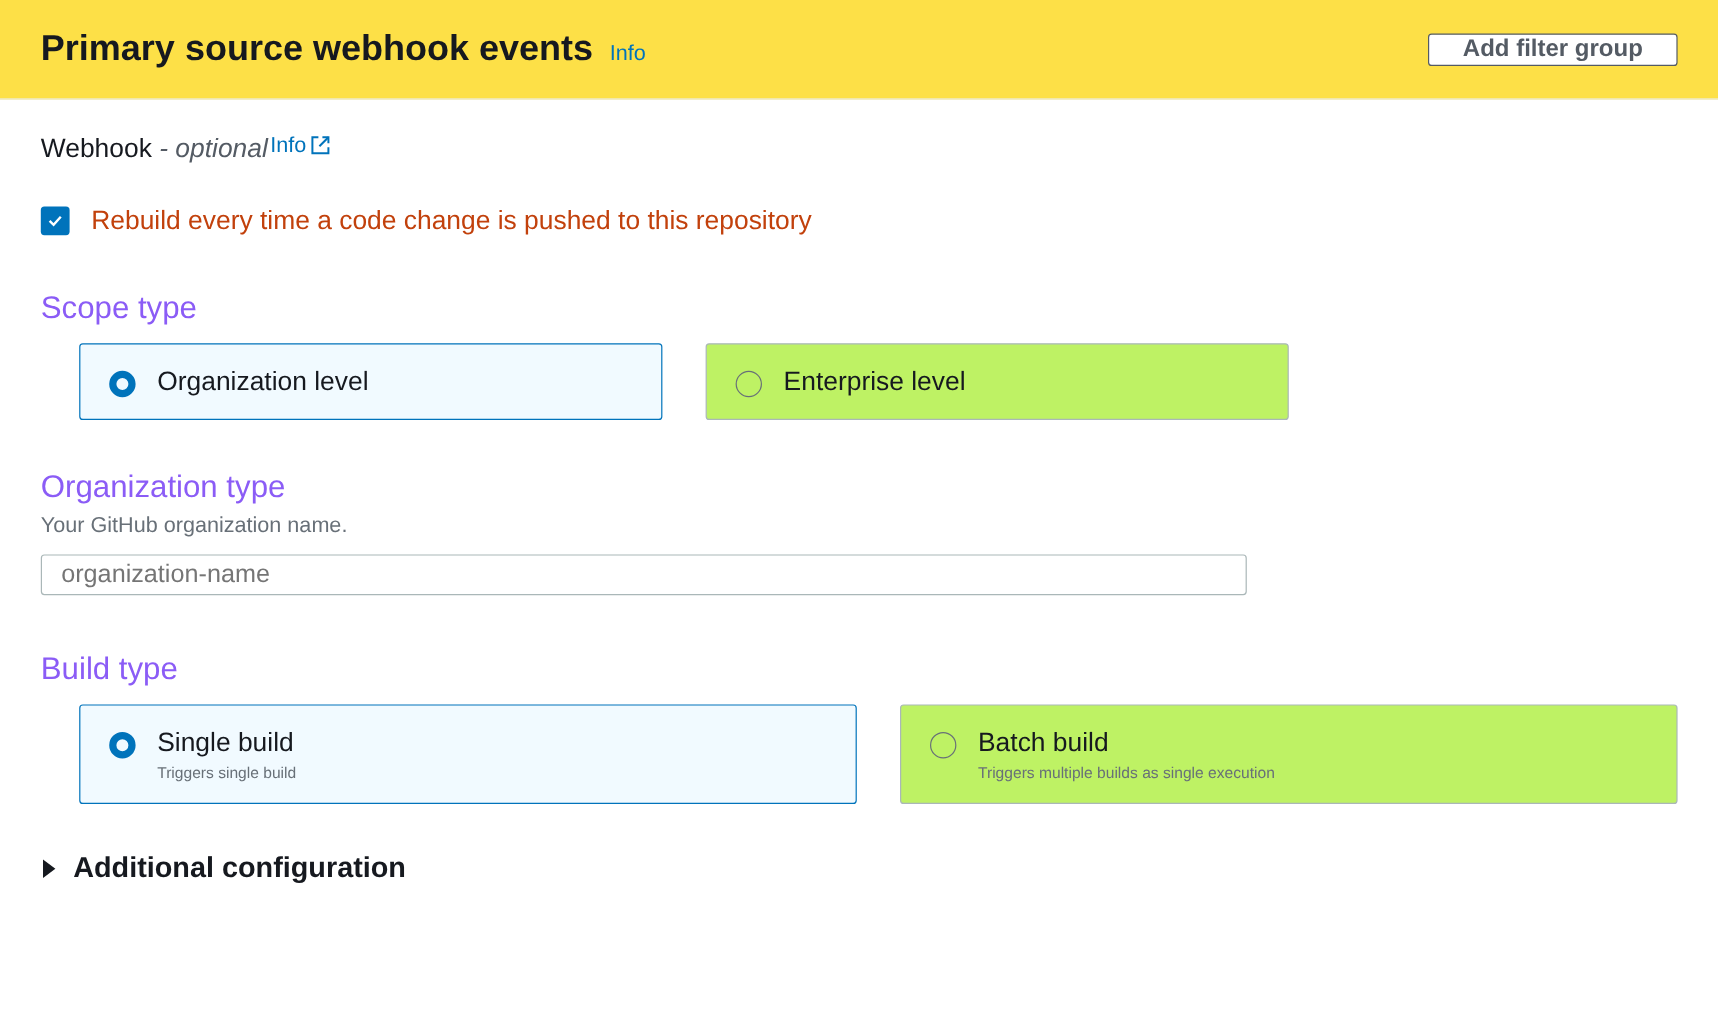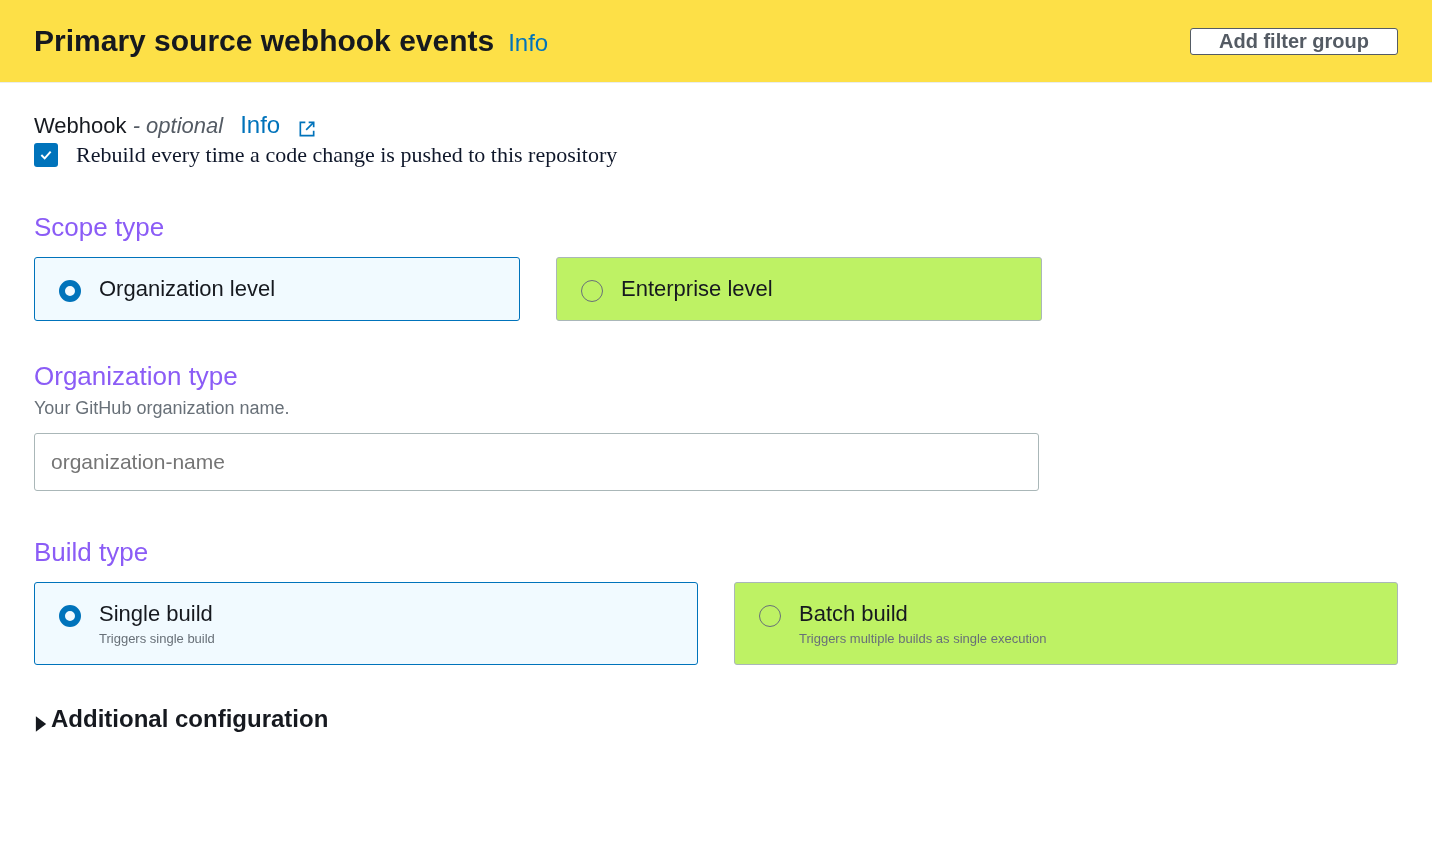--- a/index.html
+++ b/index.html
@@ -21,42 +21,42 @@
       align-items: baseline;
       gap: 14px;
     }
     .panel-title {
       font-size: 30px;
       font-weight: 700;
       color: #16191f;
     }
     .info-link {
       color: #0073bb;
-      font-size: 24px;
+      font-size: 18px;
       text-decoration: none;
       cursor: pointer;
     }
     .btn-outline {
       background: #ffffff;
       border: 1px solid #545b64;
       border-radius: 3px;
       padding: 1px 28px;
       font-size: 20px;
       font-weight: 700;
       color: #545b64;
       cursor: pointer;
     }
     .panel-body {
       padding: 28px 34px 40px;
     }
     .field-label-row {
       display: flex;
-      align-items: flex-end;
-      gap: 17px;
-      margin-bottom: 3px;
+      align-items: flex-start;
+      gap: 2px;
+      margin-bottom: 34px;
     }
     .field-label {
       font-size: 22px;
       color: #16191f;
     }
     .field-optional {
       font-style: italic;
       color: #545b64;
       font-size: 22px;
     }
@@ -86,22 +86,21 @@
     }
     .checkbox svg {
       width: 16px;
       height: 16px;
       stroke: #ffffff;
       fill: none;
       stroke-width: 3;
     }
     .checkbox-label {
       font-size: 22px;
-      color: #0f172a;
-      font-family: Liberation Serif, serif;
+      color: #c2410c;
     }
     .section-label {
       font-size: 26px;
       color: #8b5cf6;
       margin-bottom: 14px;
     }
     .section-desc {
       font-size: 18px;
       color: #687078;
       margin-top: -8px;
@@ -119,20 +118,21 @@
       display: flex;
       gap: 18px;
       align-items: flex-start;
       cursor: pointer;
       background: #bef264;
       min-width: 486px;
     }
     .radio-tile.selected {
       border-color: #0073bb;
       background: #f1faff;
+      margin-left: 32px;
     }
     .radio-tile.wide {
       flex: 1;
       min-width: 600px;
     }
     .radio-circle {
       width: 22px;
       height: 22px;
       border: 1.5px solid #687078;
       border-radius: 50%;
@@ -154,31 +154,31 @@
     .radio-title {
       font-size: 22px;
       color: #16191f;
     }
     .radio-sub {
       font-size: 13px;
       color: #687078;
     }
     .text-input {
       width: 1005px;
-      padding: 16px 16px;
+      padding: 4px 16px;
       font-size: 21px;
       border: 1px solid #aab7b8;
       border-radius: 3px;
       color: #16191f;
       margin-bottom: 46px;
     }
     .expandable-row {
       display: flex;
-      align-items: flex-end;
-      gap: 3px;
+      align-items: center;
+      gap: 13px;
       cursor: pointer;
     }
     .expandable-row svg {
       width: 14px;
       height: 18px;
       fill: #16191f;
     }
     .expandable-label {
       font-size: 24px;
       font-weight: 700;

